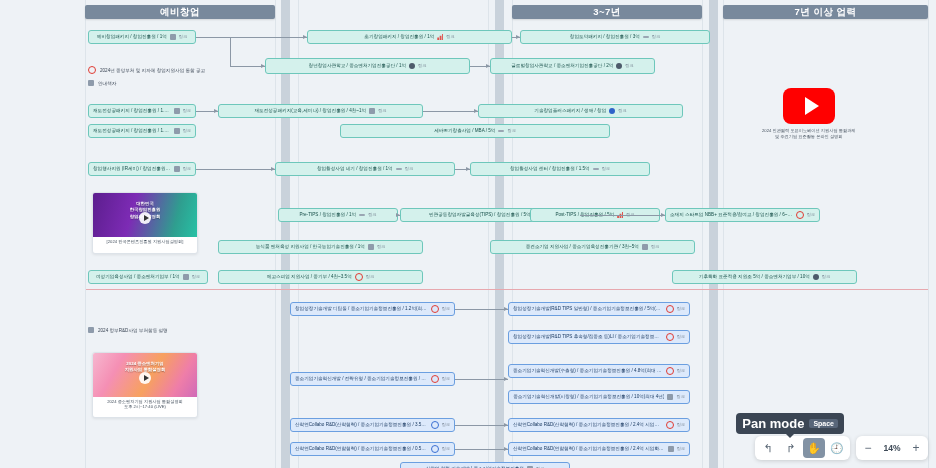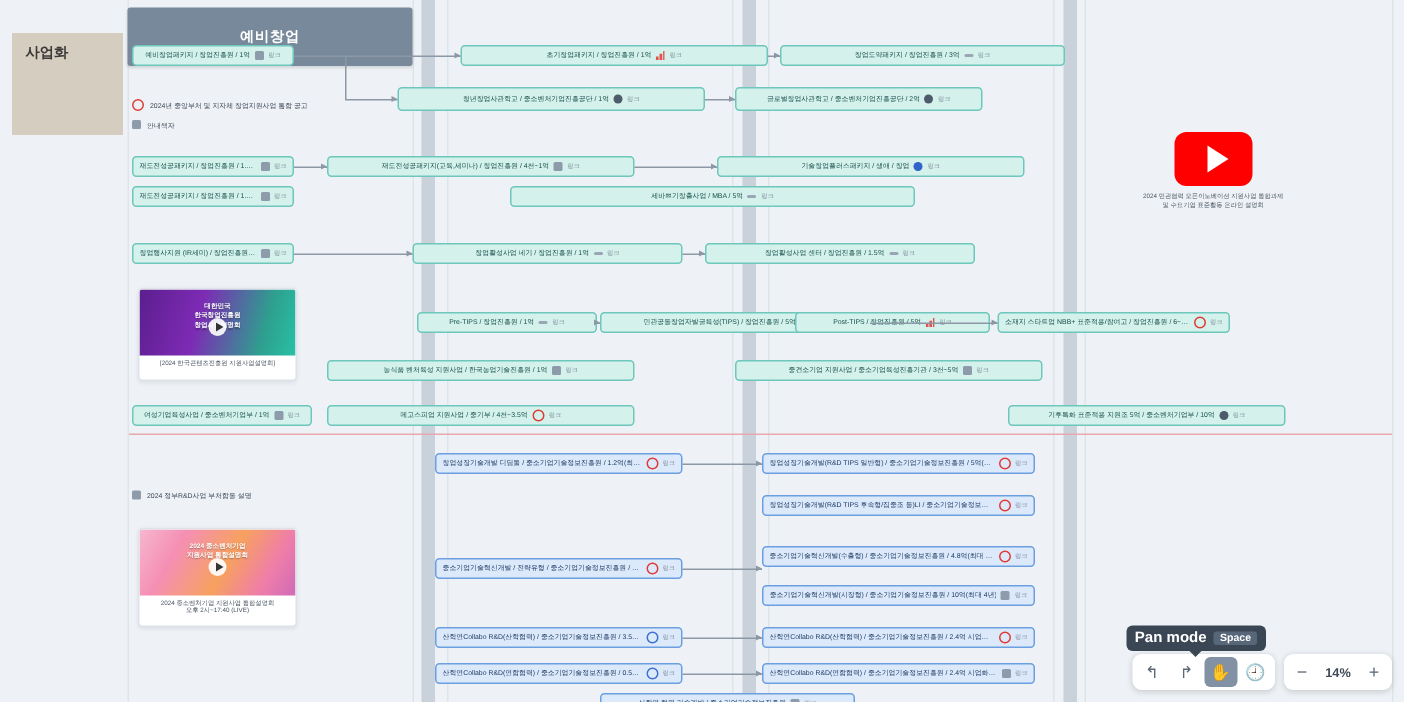--- a/index.html
+++ b/index.html
@@ -13,21 +13,21 @@
   #canvas{position:absolute;inset:0;}
 
   
   .colbar{position:absolute;top:0;height:468px;width:9px;background:#c2ccd6;opacity:.85;}
 
   
   .guide{position:absolute;top:0;height:468px;width:1px;background:#dde4ea;}
 
   
   .phase{
-    position:absolute;height:39px;border-radius:2px;
+    position:absolute;height:14px;border-radius:2px;
     background:#78899c;color:#fff;
     font-size:9.5px;font-weight:bold;letter-spacing:.5px;
     display:flex;align-items:center;justify-content:center;
     box-shadow:0 1px 2px rgba(0,0,0,.12);
   }
 
   
   .lane{
     position:absolute;left:8px;width:74px;
     background:#d5cdc0;
@@ -101,42 +101,43 @@
   .tbtn{width:22px;height:20px;border-radius:4px;display:flex;align-items:center;justify-content:center;
         font-size:11px;color:#5b6876;background:transparent;border:none;cursor:pointer;}
   .tbtn.active{background:#8292a4;color:#fff;}
   .zgroup{display:flex;align-items:center;background:#fff;border-radius:6px;
           box-shadow:0 1px 4px rgba(0,0,0,.16);padding:2px 2px;}
   .zbtn{width:20px;height:20px;display:flex;align-items:center;justify-content:center;
         font-size:12px;color:#5b6876;cursor:pointer;}
   .zval{font-size:8.5px;color:#3f4b58;font-weight:bold;min-width:28px;text-align:center;}
   #tooltip{position:absolute;right:92px;bottom:34px;background:#3b4654;border-radius:4px;
            padding:3px 6px;display:flex;align-items:center;gap:5px;}
-  #tooltip .tl{color:#fff;font-size:10px;font-weight:bold;}
+  #tooltip .tl{color:#fff;font-size:13px;font-weight:bold;}
   #tooltip .tk{background:#586679;color:#fff;font-size:7px;font-weight:bold;border-radius:2px;padding:1px 4px;}
   #tooltip:after{content:"";position:absolute;left:50%;bottom:-4px;transform:translateX(-50%);
                  border-top:4px solid #3b4654;border-left:4px solid transparent;border-right:4px solid transparent;}
 </style>
 </head>
 <body>
 
 <div id="canvas">
     <div class="colbar" style="left: 281px;"></div>
     <div class="colbar" style="left: 495px;"></div>
     <div class="colbar" style="left: 709px;"></div>
     <div class="guide" style="left: 85px;"></div>
     <div class="guide" style="left: 275px;"></div>
     <div class="guide" style="left: 298px;"></div>
     <div class="guide" style="left: 488px;"></div>
     <div class="guide" style="left: 512px;"></div>
     <div class="guide" style="left: 702px;"></div>
     <div class="guide" style="left: 723px;"></div>
     <div class="guide" style="left: 928px;"></div>
     <div class="phase" style="left: 85px; top: 5px; width: 190px;">예비창업</div>
-    <div class="lane" style="top: 22px; height: 68px;">사업화</div>
+    <div class="phase" style="left: 512px; top: 5px; width: 190px;">3~7년</div>
+    <div class="phase" style="left: 723px; top: 5px; width: 205px;">7년 이상 업력</div>
     <div class="divider" style="left: 86px; top: 289px; width: 842px;"></div>
     <div class="node biz" style="left: 88px; top: 30px; width: 108px; height: 14px;">
       <span class="lbl">예비창업패키지 / 창업진흥원 / 1억</span>
       <span class="ic doc"></span>
       <span class="mini">링크</span>
     </div>
     <div class="node biz" style="left: 307px; top: 30px; width: 205px; height: 14px;">
       <span class="lbl">초기창업패키지 / 창업진흥원 / 1억</span>
       <span class="ic chart"></span>
       <span class="mini">링크</span>

